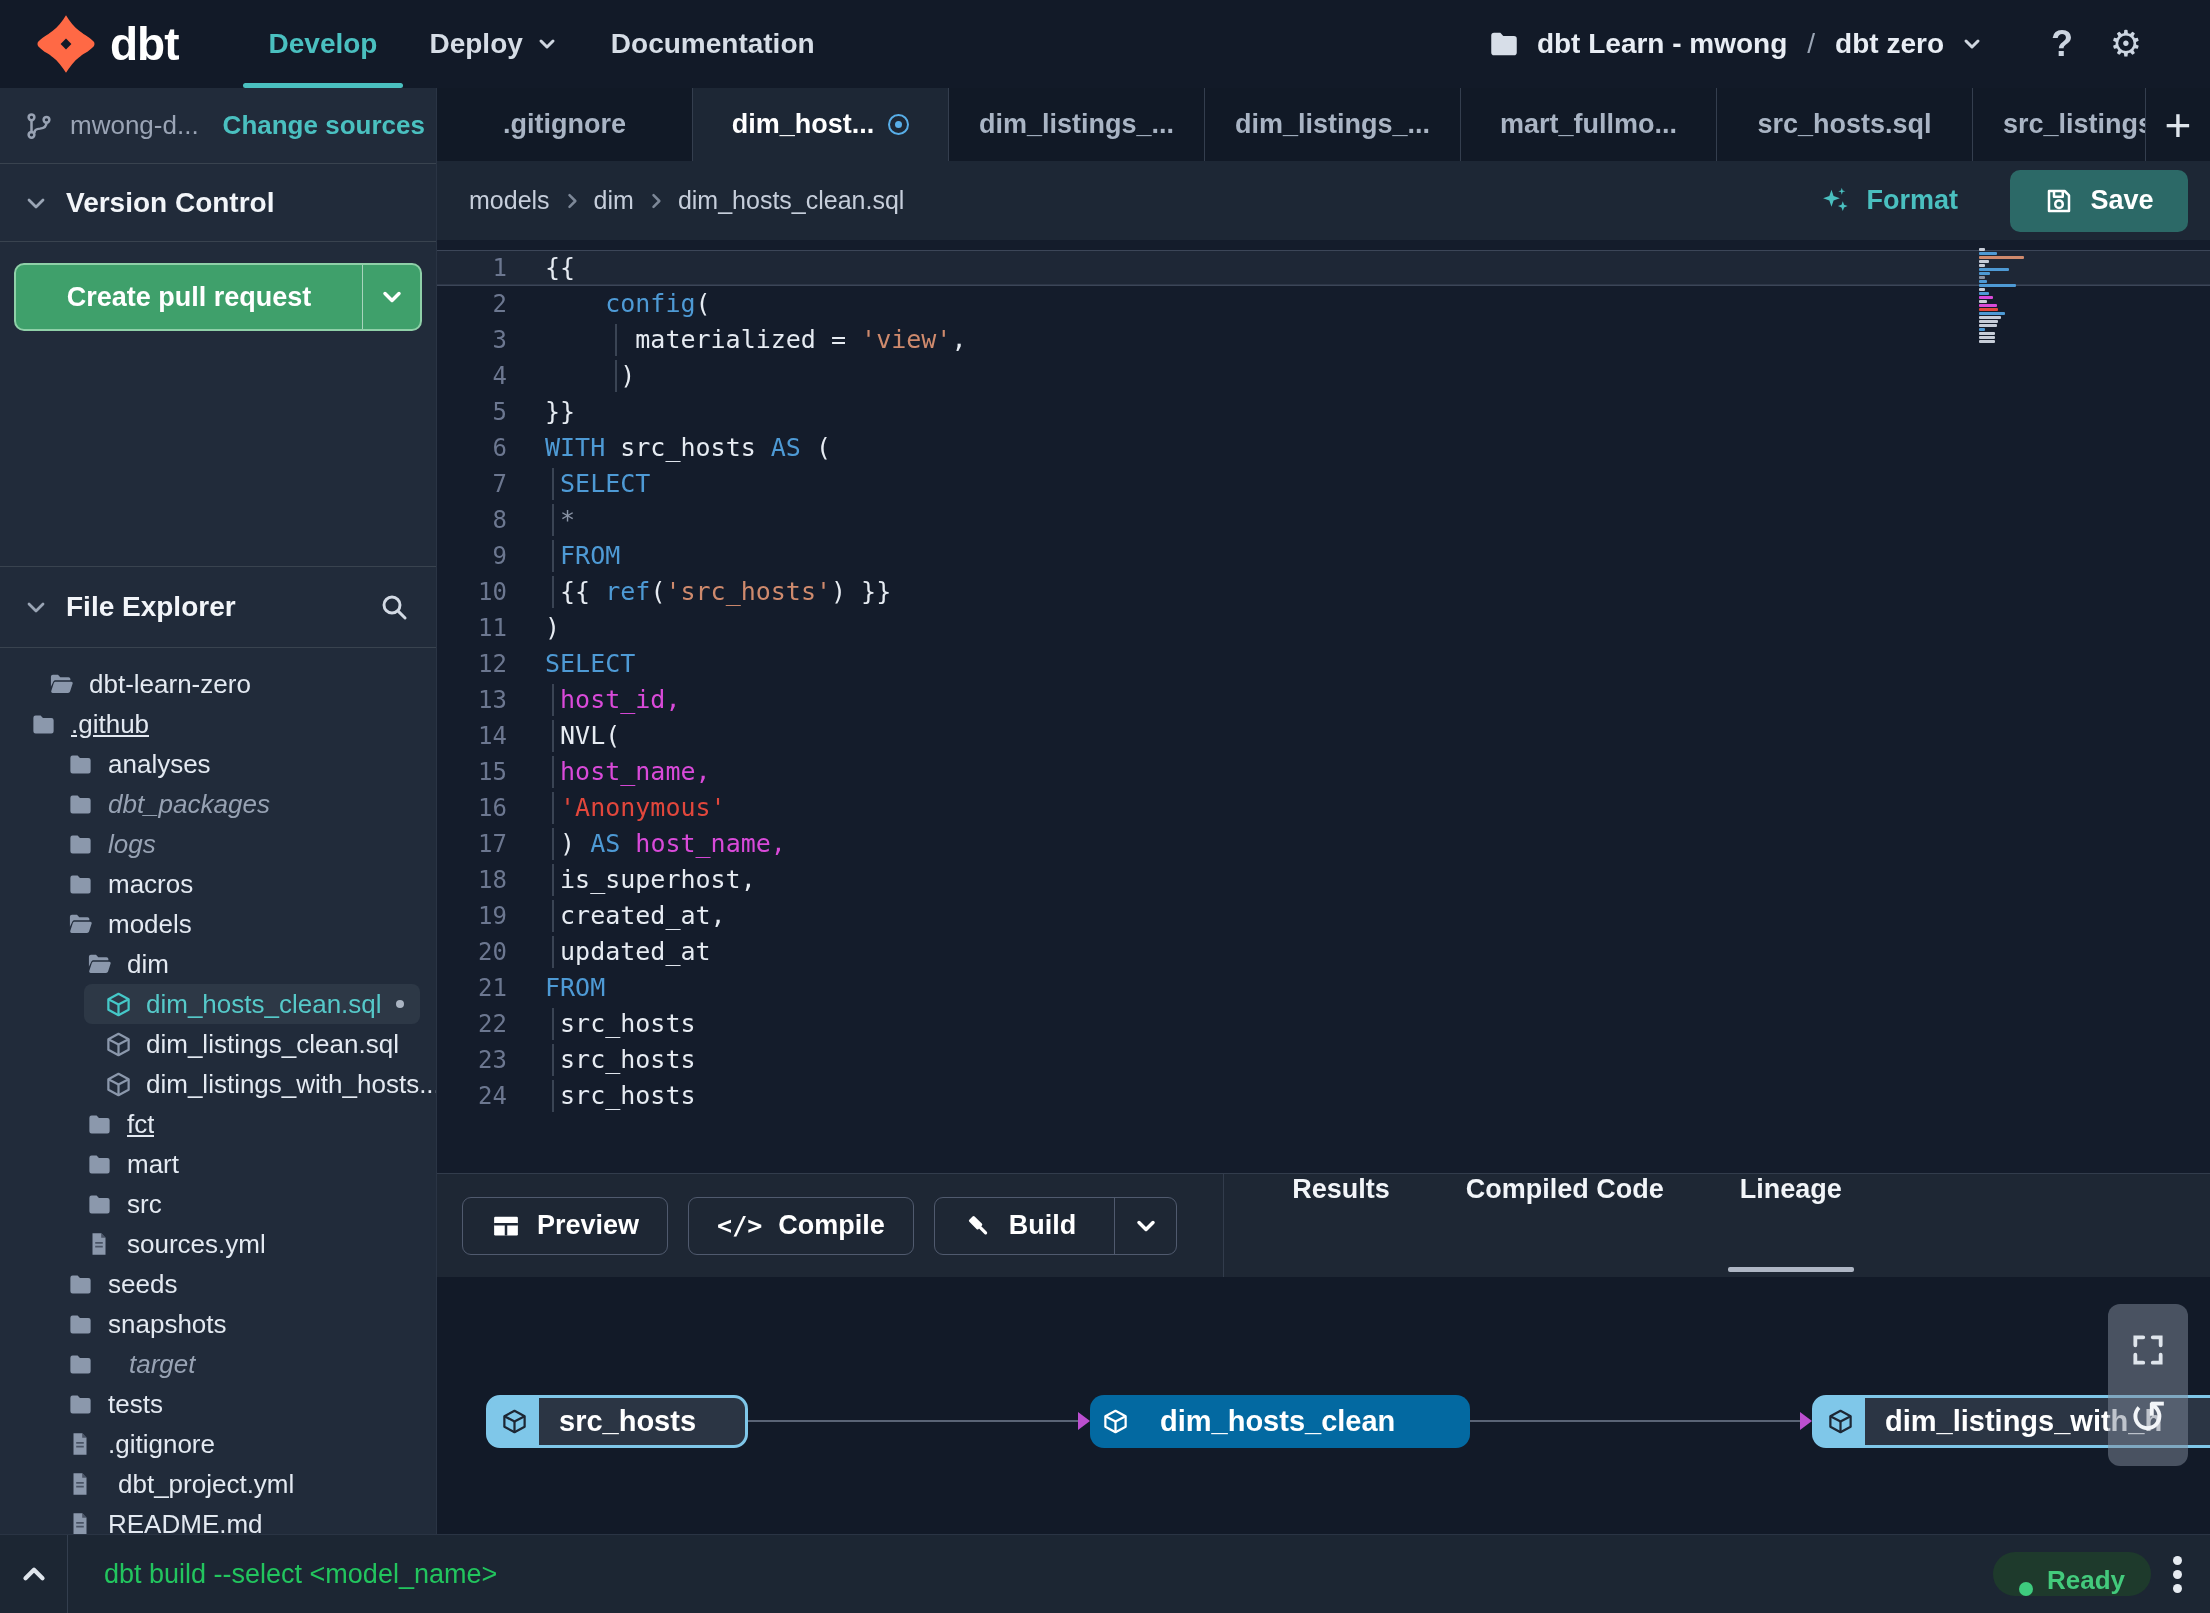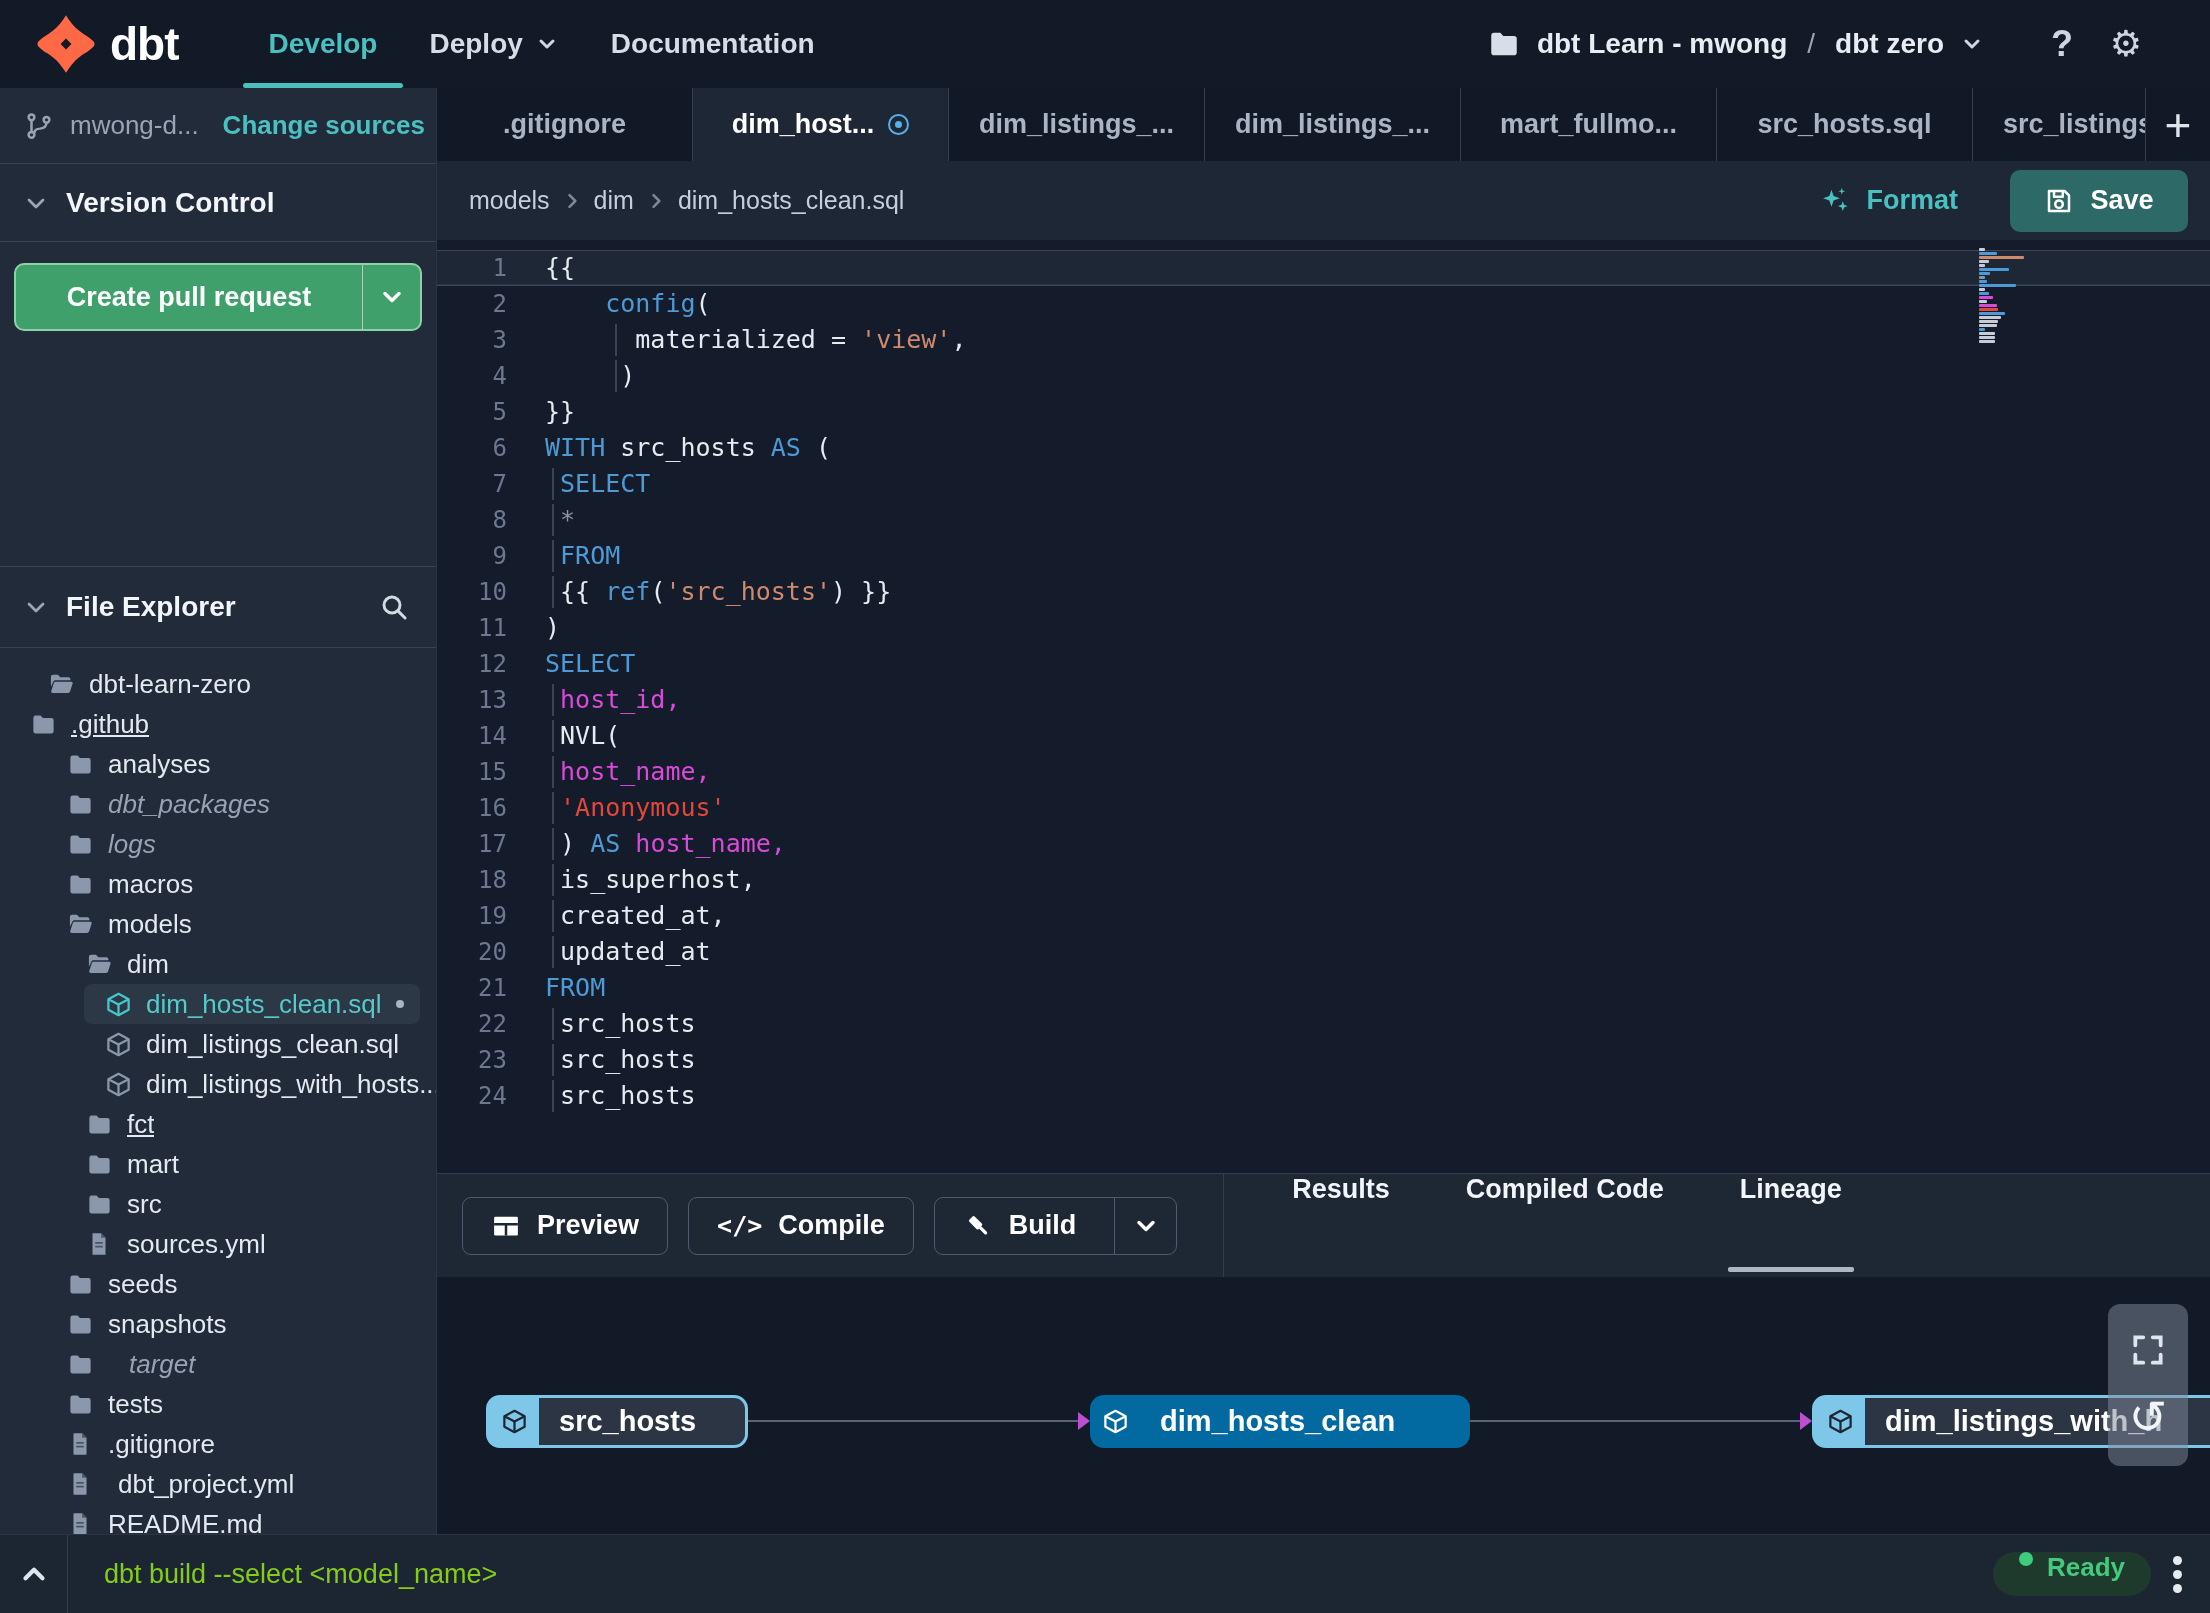--- a/index.html
+++ b/index.html
@@ -105,22 +105,22 @@
   .e2{left:1033px;width:330px}
   .larrow{position:absolute;top:135px;width:0;height:0;border:9px solid transparent;border-left:12px solid #bc4fd0;border-right:none}
   .a1{left:641px}
   .a2{left:1363px}
   .lctrl{position:absolute;left:1671px;top:27px;width:80px;height:162px;border-radius:12px;background:rgba(128,138,153,.5);display:flex;flex-direction:column;align-items:center;justify-content:space-around;z-index:5;padding:14px 0}
   .refresh{font-size:46px;color:#f2f5f8;line-height:1;cursor:pointer}
 
   
   .cmdbar{height:79px;flex:0 0 79px;background:#1c2633;border-top:1px solid #2a3444;display:flex;align-items:center}
   .cmdchv{width:68px;height:100%;display:flex;align-items:center;justify-content:center;border-right:1px solid #333e4e;cursor:pointer}
-  .cmdtext{margin-left:36px;color:#84cc16;font-size:27px}
-  .ready{margin-left:auto;height:44px;border-radius:22px;background:#1e3a2c;display:flex;align-items:flex-start;gap:14px;padding:0 26px;color:#43ca7c;font-size:26px;font-weight:600}
+  .cmdtext{margin-left:36px;color:#22c55e;font-size:27px}
+  .ready{margin-left:auto;height:44px;border-radius:22px;background:#1e3a2c;display:flex;align-items:flex-end;gap:14px;padding:0 26px;color:#43ca7c;font-size:26px;font-weight:600}
   .rdot{width:14px;height:14px;border-radius:50%;background:#3ecb7e}
   .kebab{margin:0 28px 0 22px;display:flex;flex-direction:column;gap:5px;cursor:pointer}
   .kebab i{width:9px;height:9px;border-radius:50%;background:#e6ebf1}
 </style>
 </head>
 <body>
 
 <div class="app">
 
   <header class="topnav">

